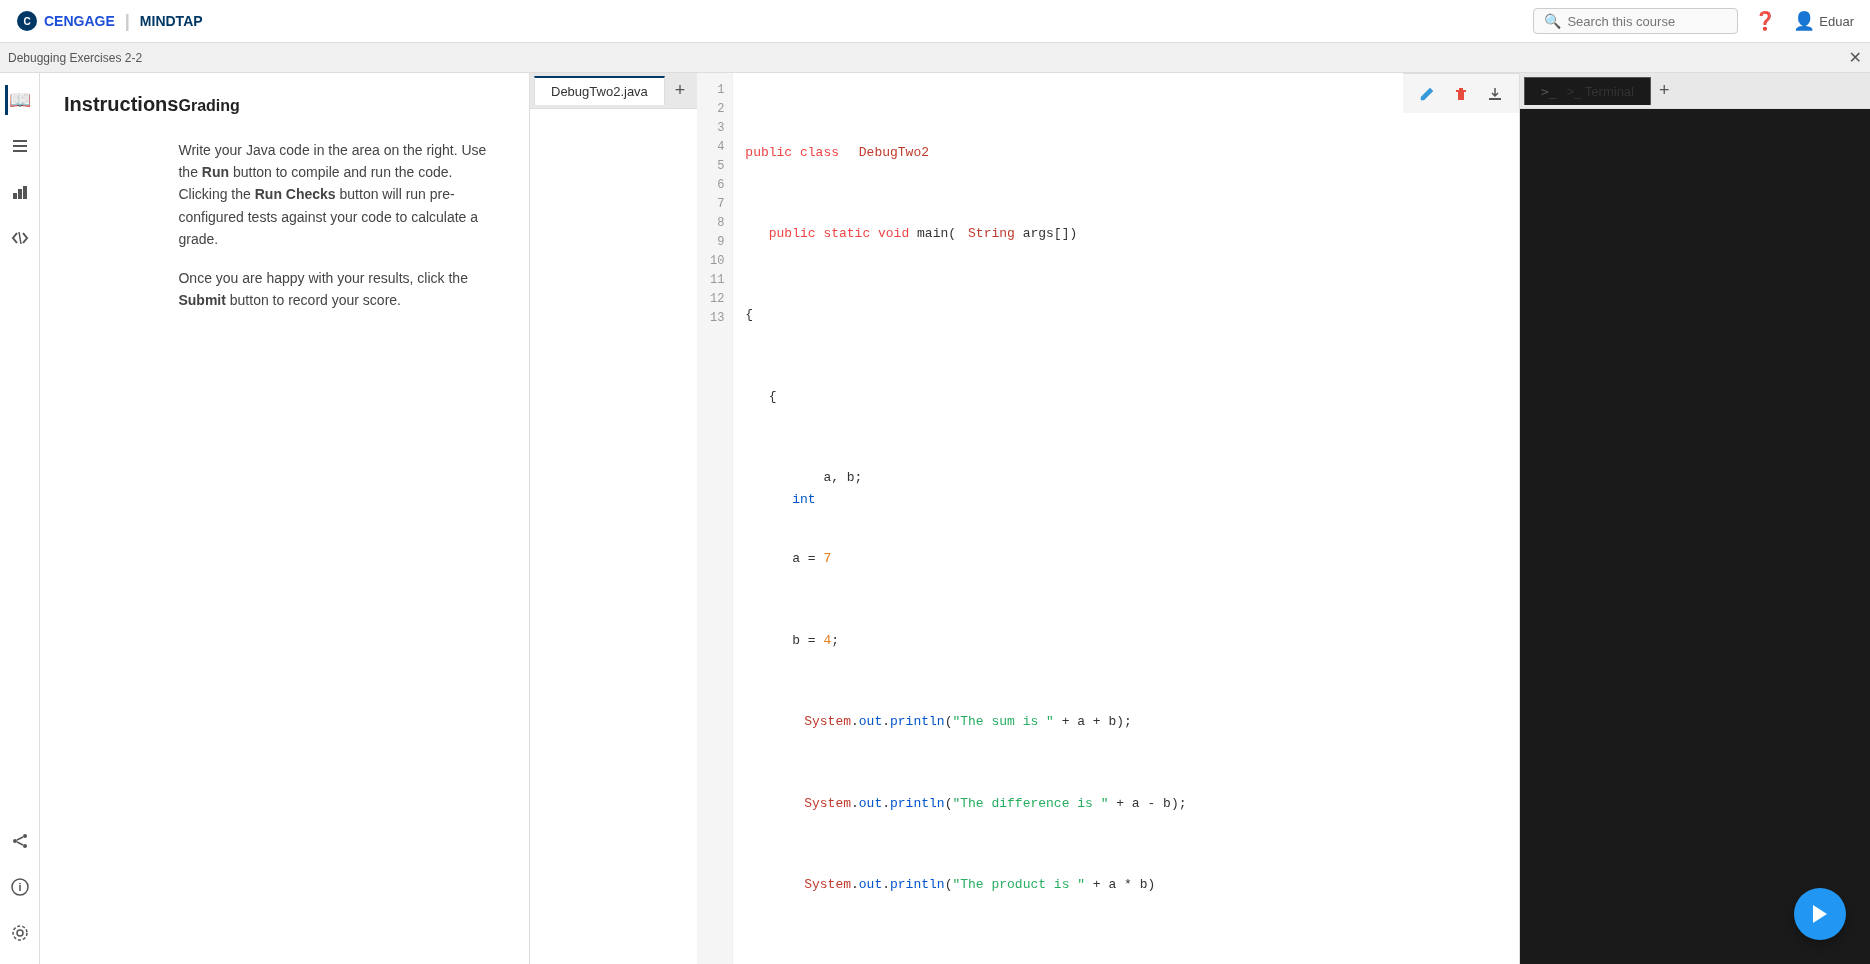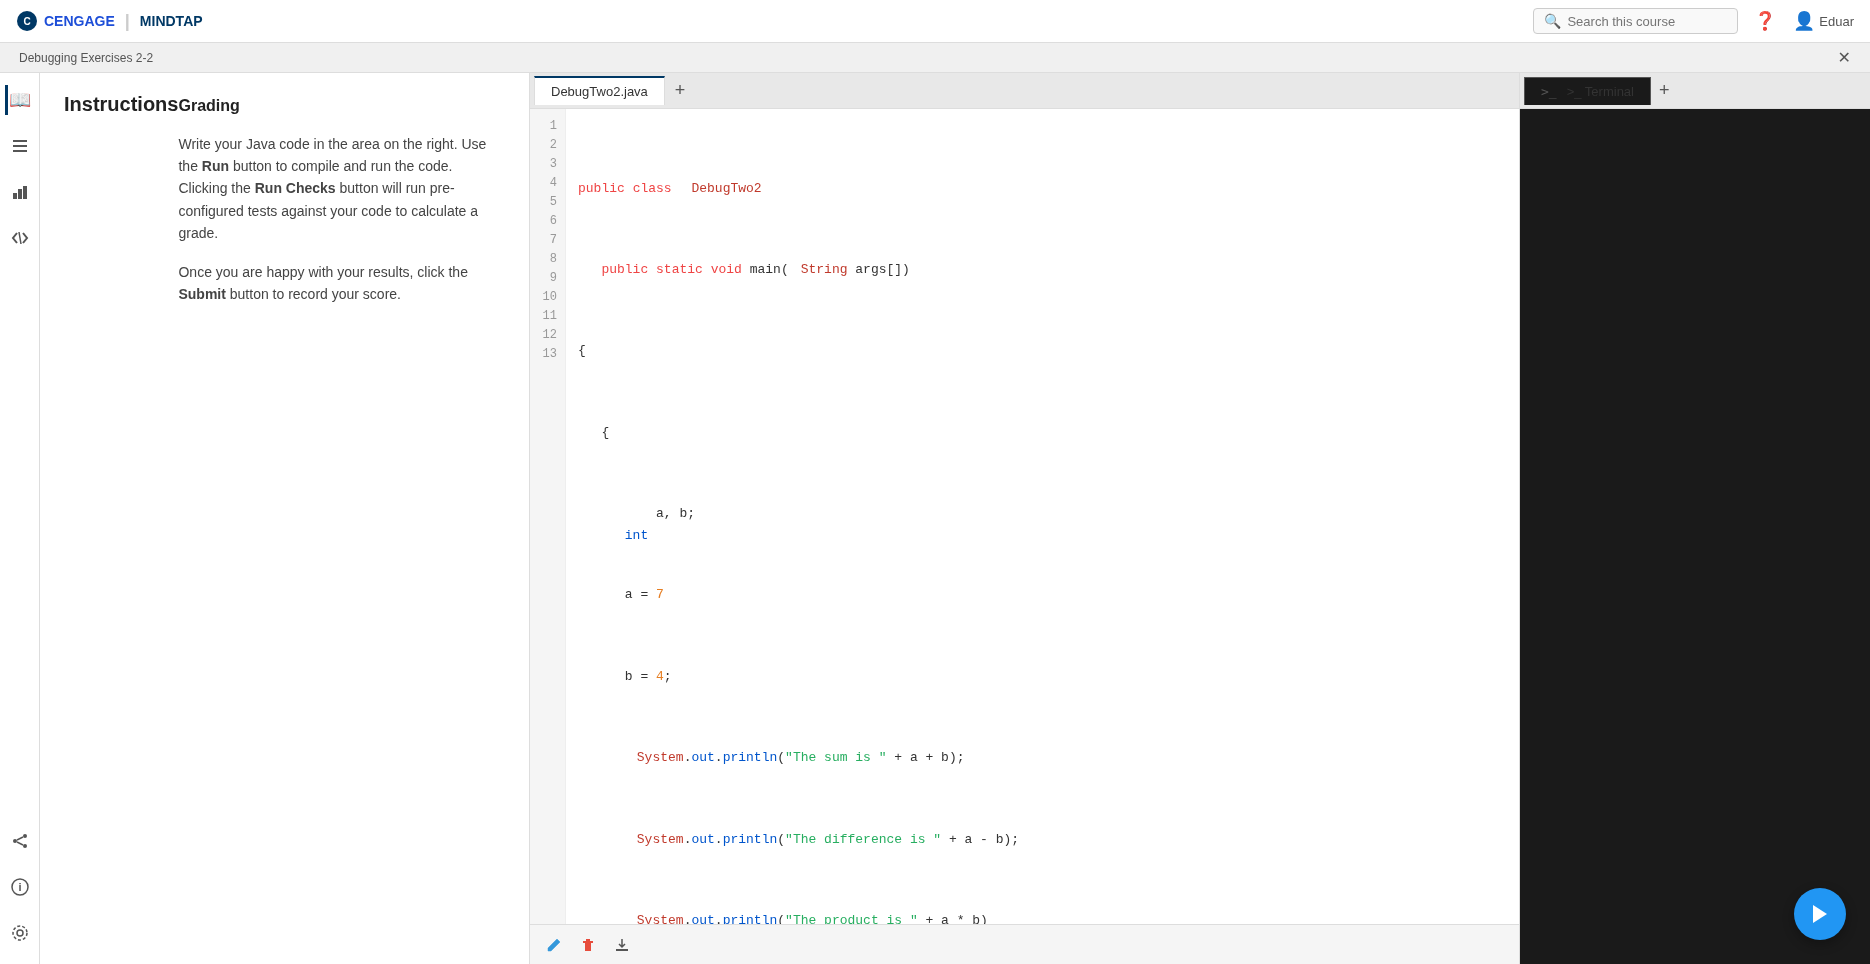--- a/index.html
+++ b/index.html
@@ -78,21 +78,21 @@
     }
 
     
     .breadcrumb-bar {
       height: 30px;
       background: #f0f0f0;
       border-bottom: 1px solid #ddd;
       display: flex;
       align-items: center;
       justify-content: space-between;
-      padding: 0 19px;
+      padding: 0 8px;
       gap: 32px;
     }
     .breadcrumb-text {
       font-size: 12px;
       color: #555;
     }
     .close-btn {
       background: none;
       border: none;
       cursor: pointer;
@@ -160,41 +160,41 @@
       font-size: 14px;
       line-height: 1.6;
       color: #444;
     }
     .instructions-body p {
       margin-bottom: 16px;
     }
     .instructions-body .section-title {
       font-weight: bold;
       font-size: 16px;
-      margin-bottom: 14px;
+      margin-bottom: 20px;
       color: #222;
     }
     .instructions-body strong {
       font-weight: bold;
     }
     .resize-handle {
       position: absolute;
       right: 0;
       top: 0;
       width: 6px;
       height: 100%;
       cursor: col-resize;
       background: transparent;
     }
 
     
     .editor-area {
       flex: 1;
       display: flex;
-      flex-direction: column;
+      flex-direction: row;
       border-right: 1px solid #ddd;
     }
     .editor-tabs {
       display: flex;
       align-items: center;
       background: #e8e8e8;
       border-bottom: 1px solid #ddd;
       height: 36px;
       padding: 0 4px;
     }

